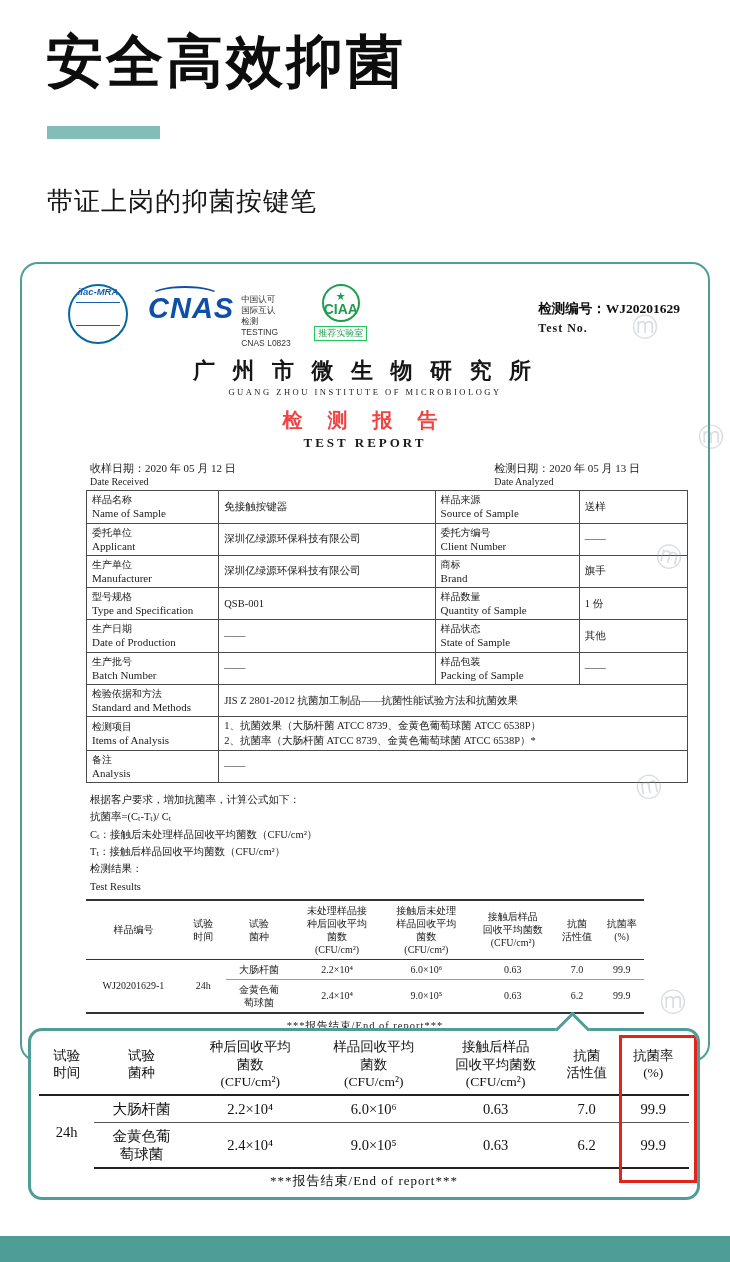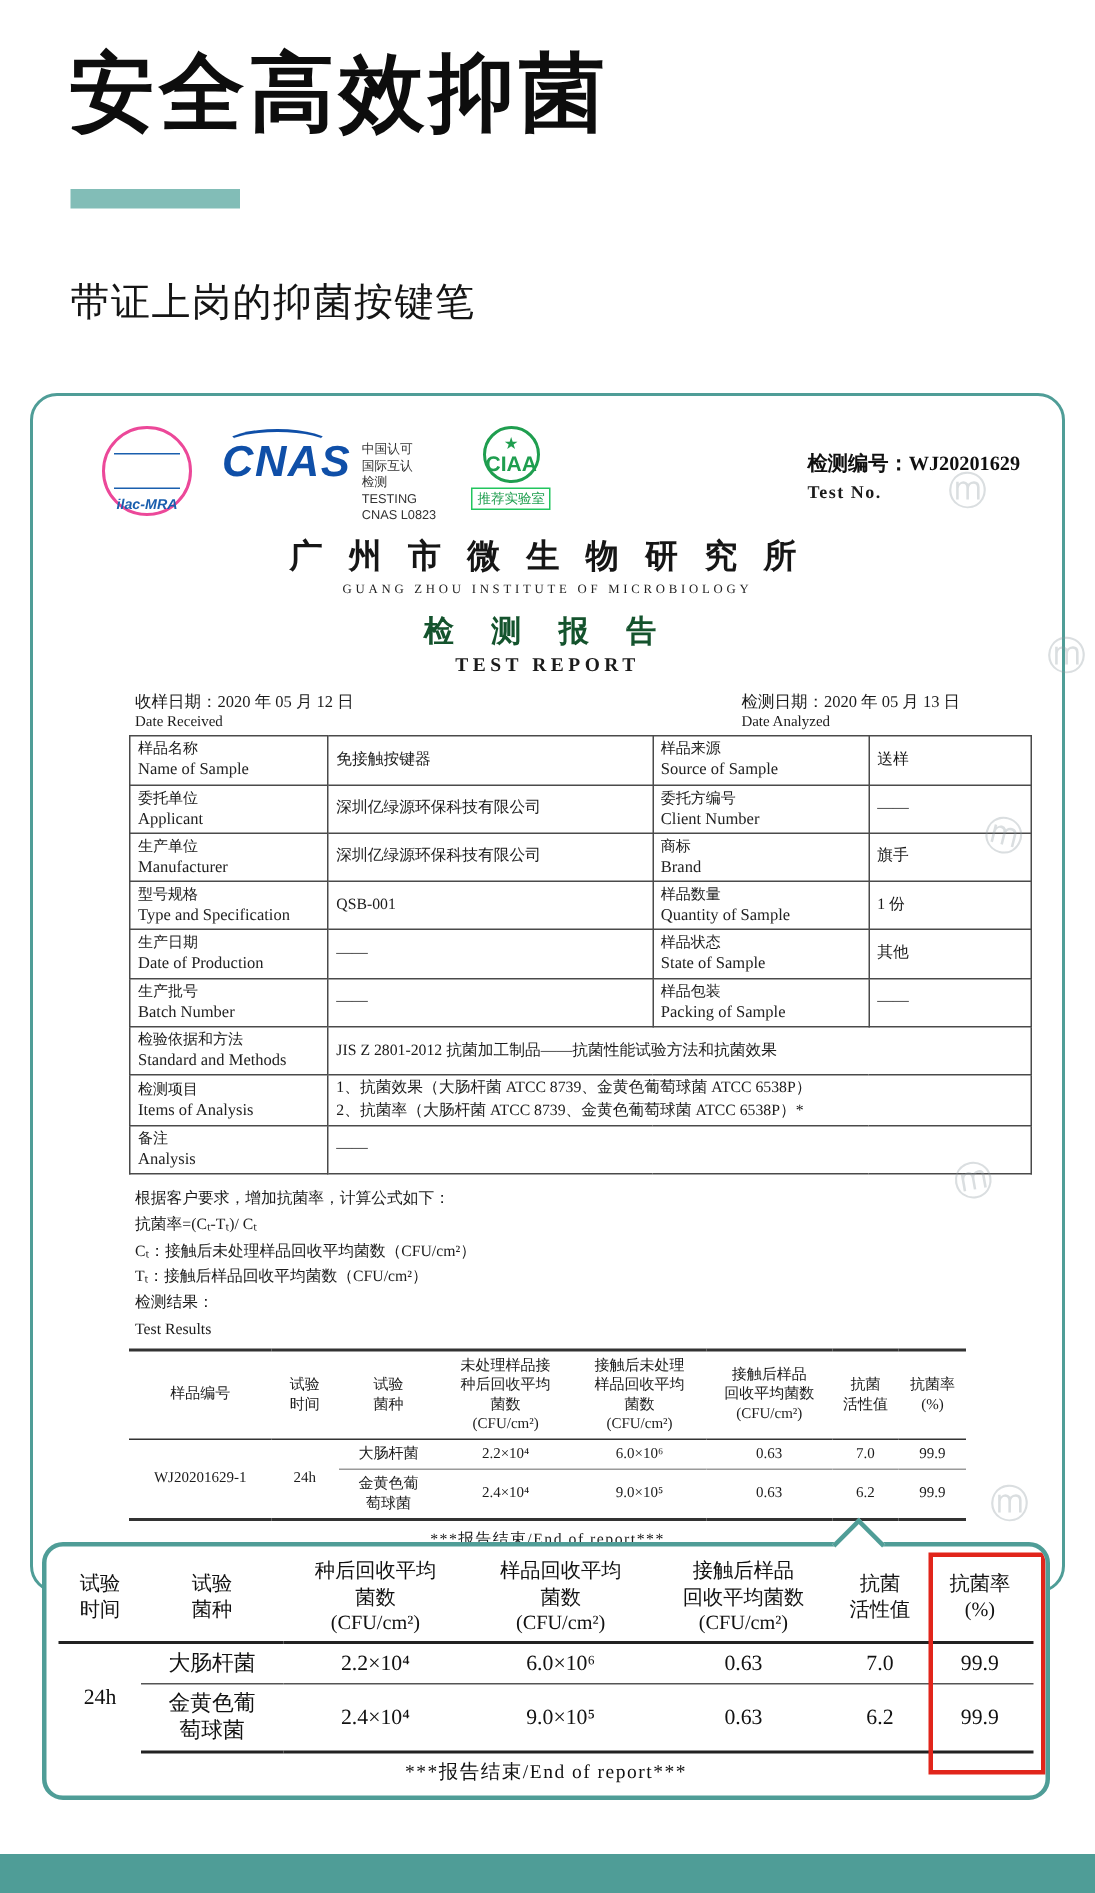--- a/index.html
+++ b/index.html
@@ -13,22 +13,22 @@
   .subheading{position:absolute;left:47px;top:184px;font-size:26px;color:#151515;letter-spacing:1px;}
 
   
   .card{position:absolute;left:20px;top:262px;width:690px;height:800px;box-sizing:border-box;
         border:2px solid #4f9d97;border-radius:18px;background:#fff;overflow:hidden;}
   .report{padding:20px 22px 0;font-family:"Liberation Serif",serif;color:#1b1b1b;}
   .pre{white-space:pre-line;}
 
   
   .logos-row{display:flex;align-items:flex-start;height:66px;margin:0 6px 0 24px;}
-  .ilac{width:60px;height:60px;border-radius:50%;border:2px solid #ec4899;box-sizing:border-box;
-        display:flex;align-items:flex-end;justify-content:center;position:relative;flex:0 0 auto;}
+  .ilac{width:60px;height:60px;border-radius:50%;border:2px solid #0369a1;box-sizing:border-box;
+        display:flex;align-items:flex-start;justify-content:center;position:relative;flex:0 0 auto;}
   .ilac:before,.ilac:after{content:"";position:absolute;left:6px;right:6px;height:1px;background:#1a5fae;}
   .ilac:before{top:16px;}.ilac:after{bottom:16px;}
   .ilac span{font-size:9.5px;font-weight:bold;font-style:italic;color:#1a5fae;font-family:"Liberation Sans",sans-serif;}
   .cnas-wrap{display:flex;margin-left:20px;align-items:flex-start;position:relative;padding-top:10px;}
   .cnas-arc{position:absolute;top:2px;left:2px;width:66px;height:16px;border:2px solid transparent;
             border-top-color:#0f4fa8;border-radius:50% 50% 0 0;}
   .cnas-text{font-size:29px;font-weight:bold;font-style:italic;color:#0f4fa8;line-height:1;
              font-family:"Liberation Sans",sans-serif;letter-spacing:1px;}
   .cnas-side{margin-left:7px;font-size:8.5px;line-height:1.3;color:#333;font-family:"Liberation Sans",sans-serif;}
   .ciaa{margin-left:18px;width:64px;text-align:center;flex:0 0 auto;}
@@ -38,21 +38,21 @@
   .ciaa-name{font-size:14px;font-weight:bold;line-height:1;font-family:"Liberation Sans",sans-serif;}
   .ciaa-banner{margin-top:2px;display:inline-block;border:1px solid #22c55e;color:#1f9e4f;font-size:9px;
                padding:0 3px;line-height:1.4;font-family:"Liberation Sans",sans-serif;}
   .report-no{margin-left:auto;padding-top:16px;text-align:left;}
   .no-cn{font-size:13.5px;font-weight:bold;color:#101010;}
   .no-en{font-size:12px;margin-top:3px;letter-spacing:1px;font-weight:bold;}
 
   
   .inst-cn{margin-top:6px;text-align:center;font-size:22px;font-weight:700;letter-spacing:6px;color:#161616;}
   .inst-en{margin-top:1px;text-align:center;font-size:8.5px;letter-spacing:2.5px;color:#222;}
-  .title-cn{margin-top:10px;text-align:center;font-size:20px;font-weight:700;letter-spacing:10px;color:#14532d;font-family:Liberation Serif, serif;}
+  .title-cn{margin-top:10px;text-align:center;font-size:20px;font-weight:700;letter-spacing:10px;color:#ef4444;font-family:Liberation Serif, serif;}
   .title-en{margin-top:1px;text-align:center;font-size:13px;font-weight:700;letter-spacing:3px;}
 
   
   .dates{display:flex;justify-content:space-between;margin:10px 46px 2px;font-size:11px;line-height:1.3;}
   .dates .en{font-size:10px;}
 
   
   table{border-collapse:collapse;}
   .info{margin:2px 42px 0;width:602px;table-layout:fixed;font-size:10px;}
   .info td{border:1px solid #4a4a4a;padding:2px 5px;vertical-align:middle;}

